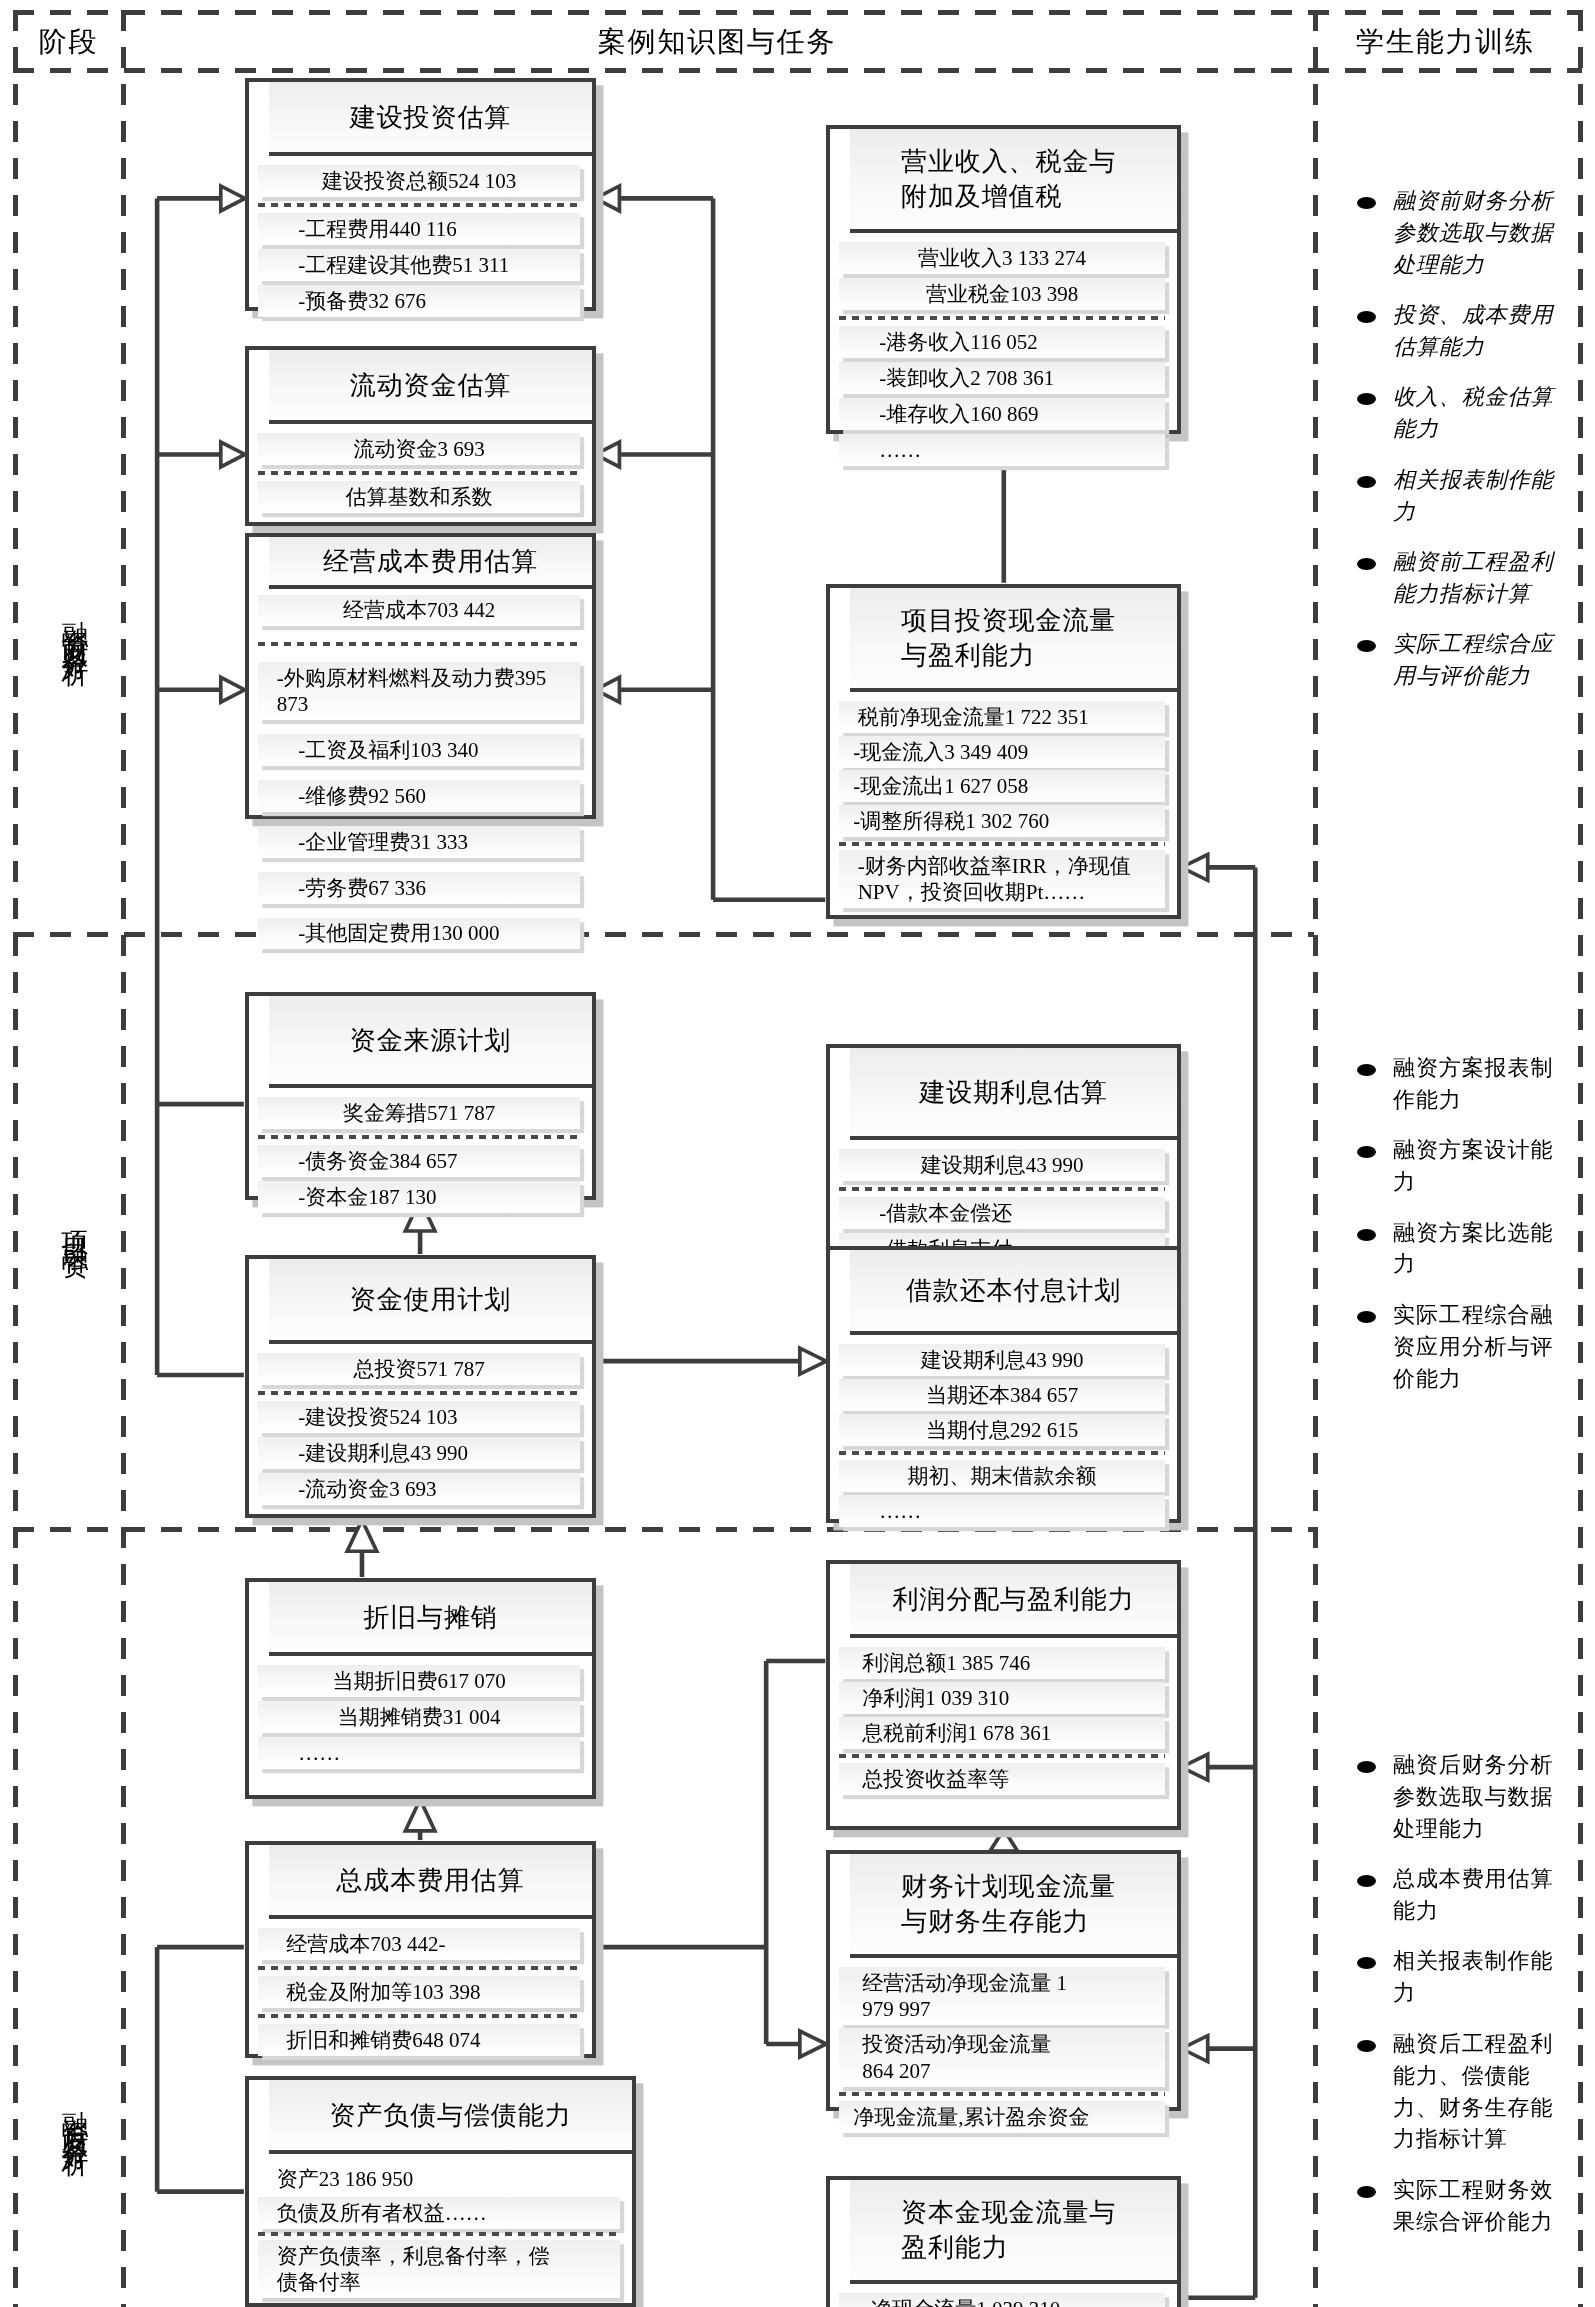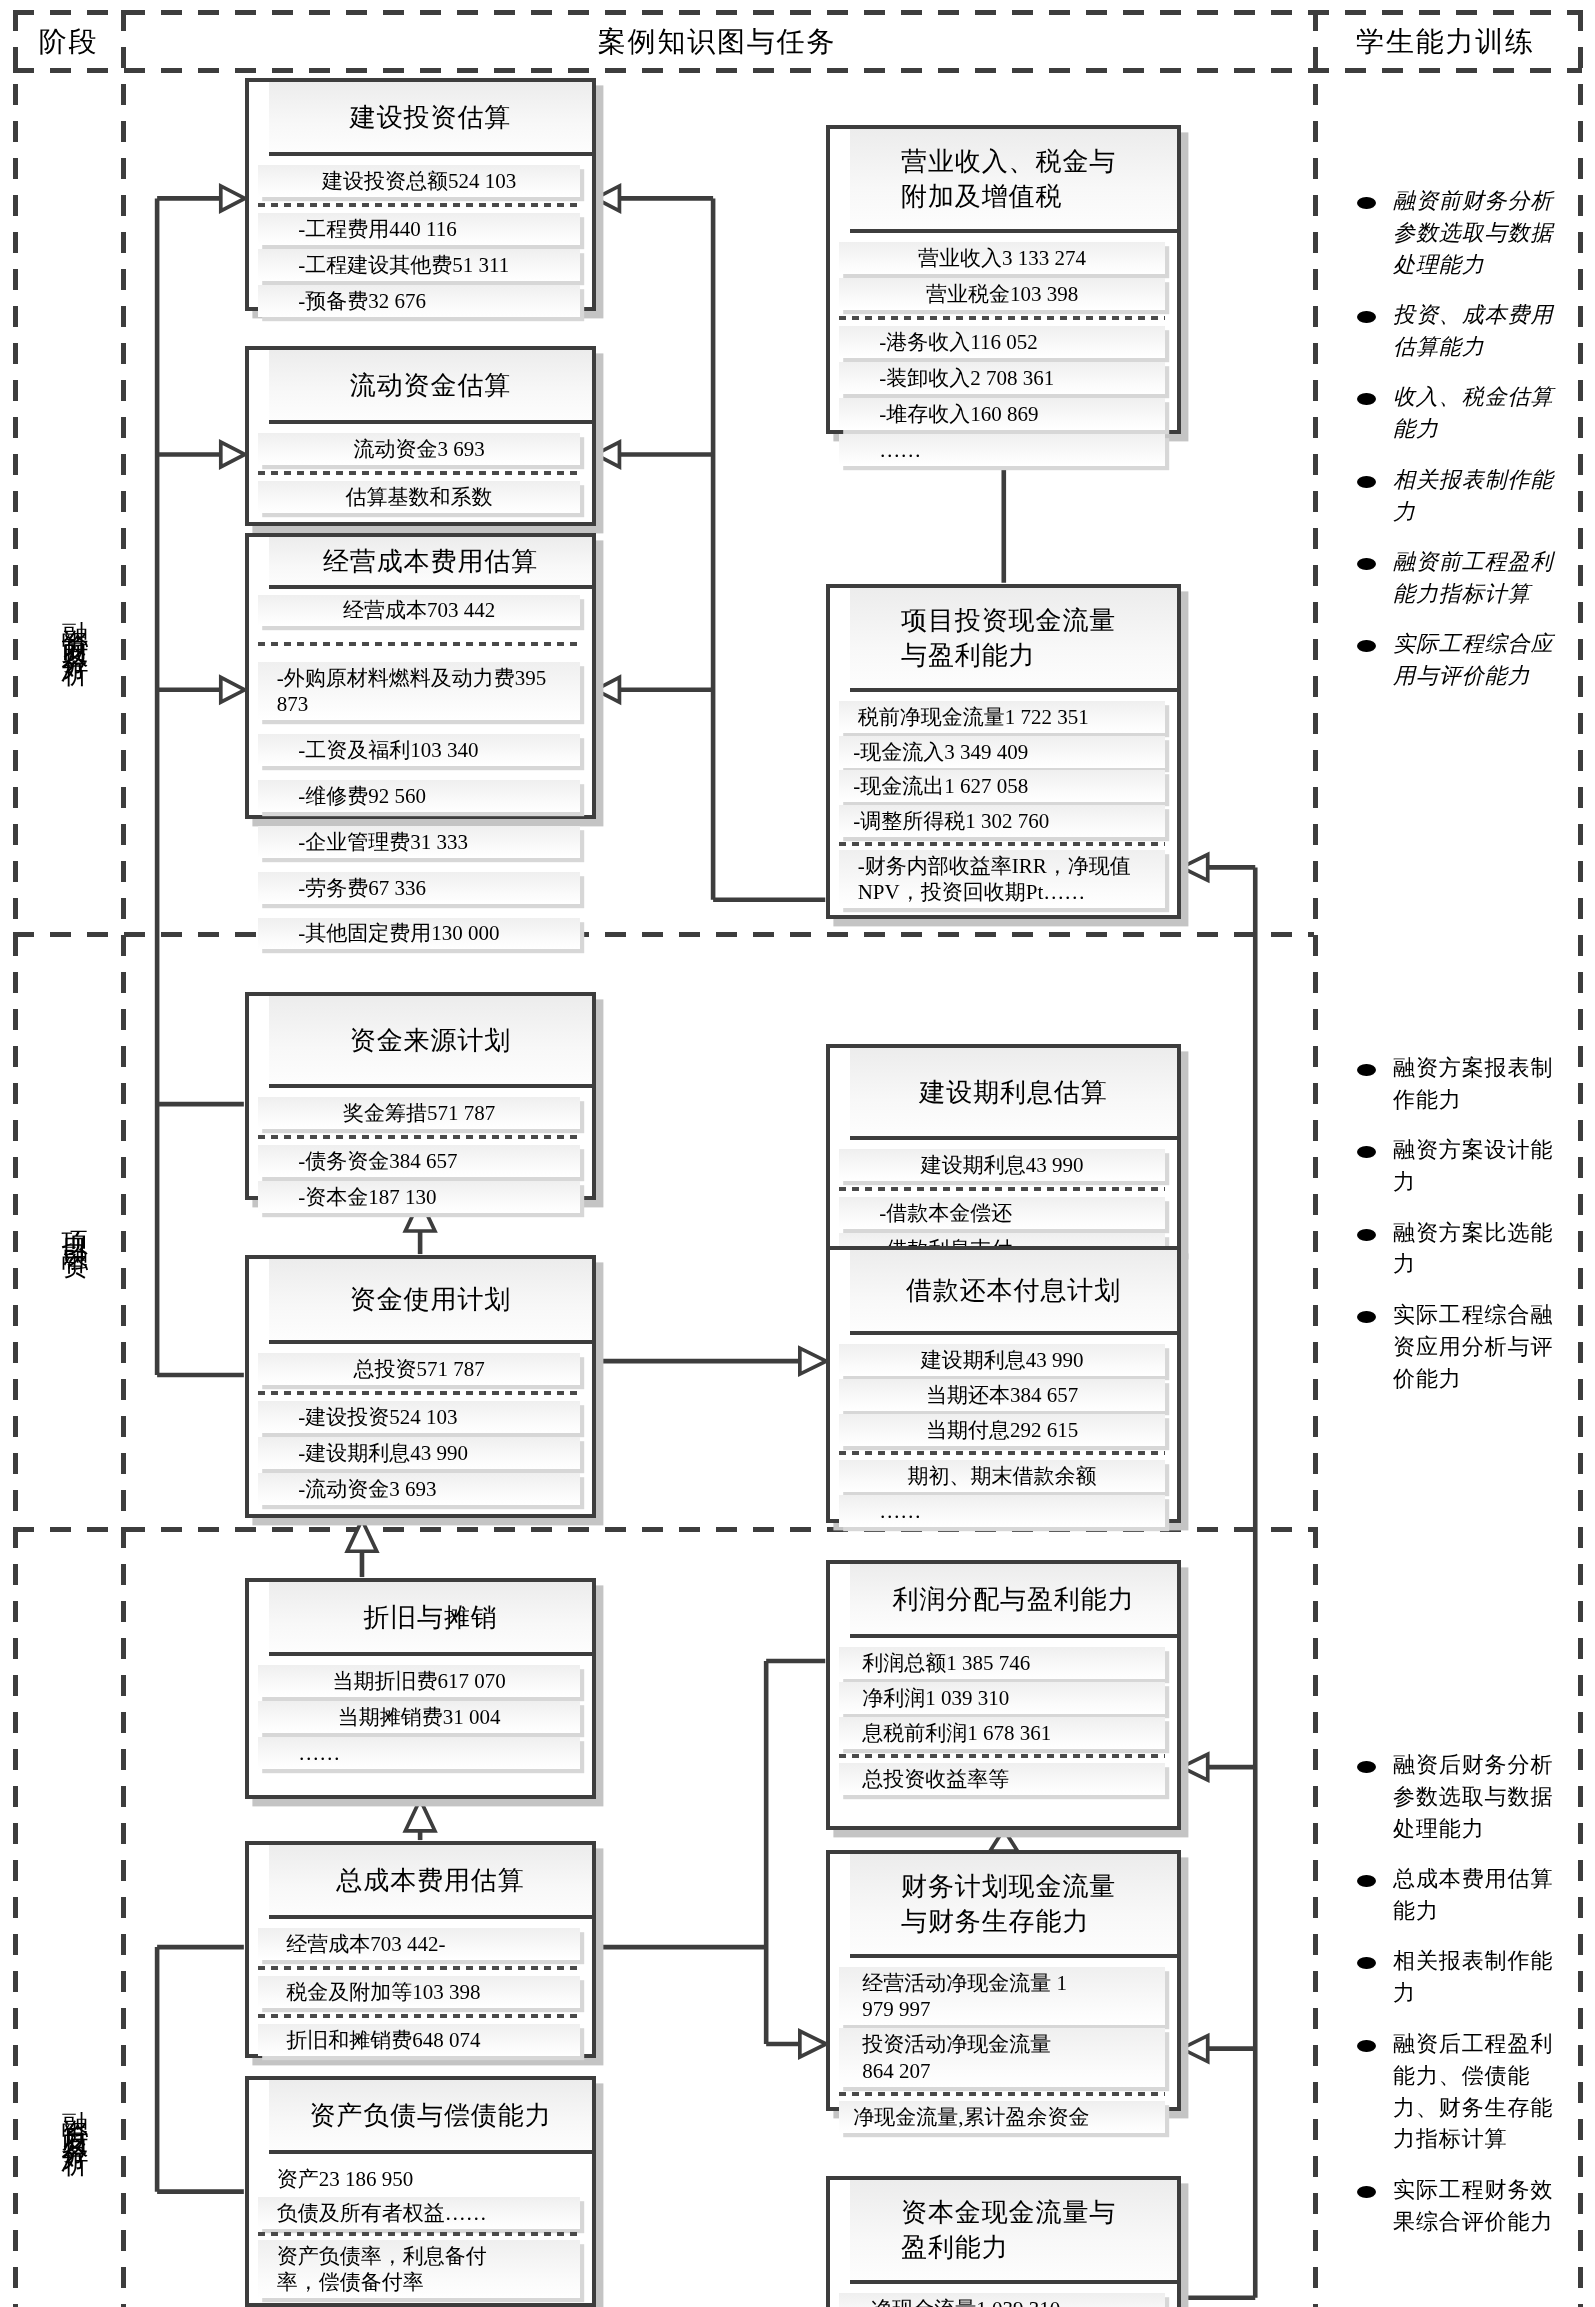--- a/index.html
+++ b/index.html
@@ -261,21 +261,21 @@
   <div class="box" style="left:826px;top:1850px;width:355px;height:261px">
     <div class="title tl">财务计划现金流量与财务生存能力</div>
     <div class="content" style="gap:3.2px">
       <div class="row sub" style="padding-left:23px;padding-right:69px">经营活动净现金流量 1 979 997</div>
       <div class="row sub" style="padding-left:23px;padding-right:104px">投资活动净现金流量 864 207</div>
       <div class="dsep"></div>
       <div class="row sub" style="padding-left:14px">净现金流量,累计盈余资金</div>
     </div>
   </div>
 
-  <div class="box" style="left:245px;top:2076px;width:351px;height:231px">
+  <div class="box" style="left:245px;top:2076px;width:391px;height:231px">
     <div class="title">资产负债与偿债能力</div>
     <div class="content" style="gap:1.8px">
       <div class="row sub" style="padding-left:18.5px;box-shadow:none;background:none">资产23 186 950</div>
       <div class="row sub" style="padding-left:18.5px">负债及所有者权益……</div>
       <div class="dsep"></div>
       <div class="row sub" style="padding-left:18.5px;padding-right:55px">资产负债率，利息备付率，偿债备付率</div>
     </div>
   </div>
 
   <div class="box" style="left:826px;top:2176px;width:355px;height:360px">

